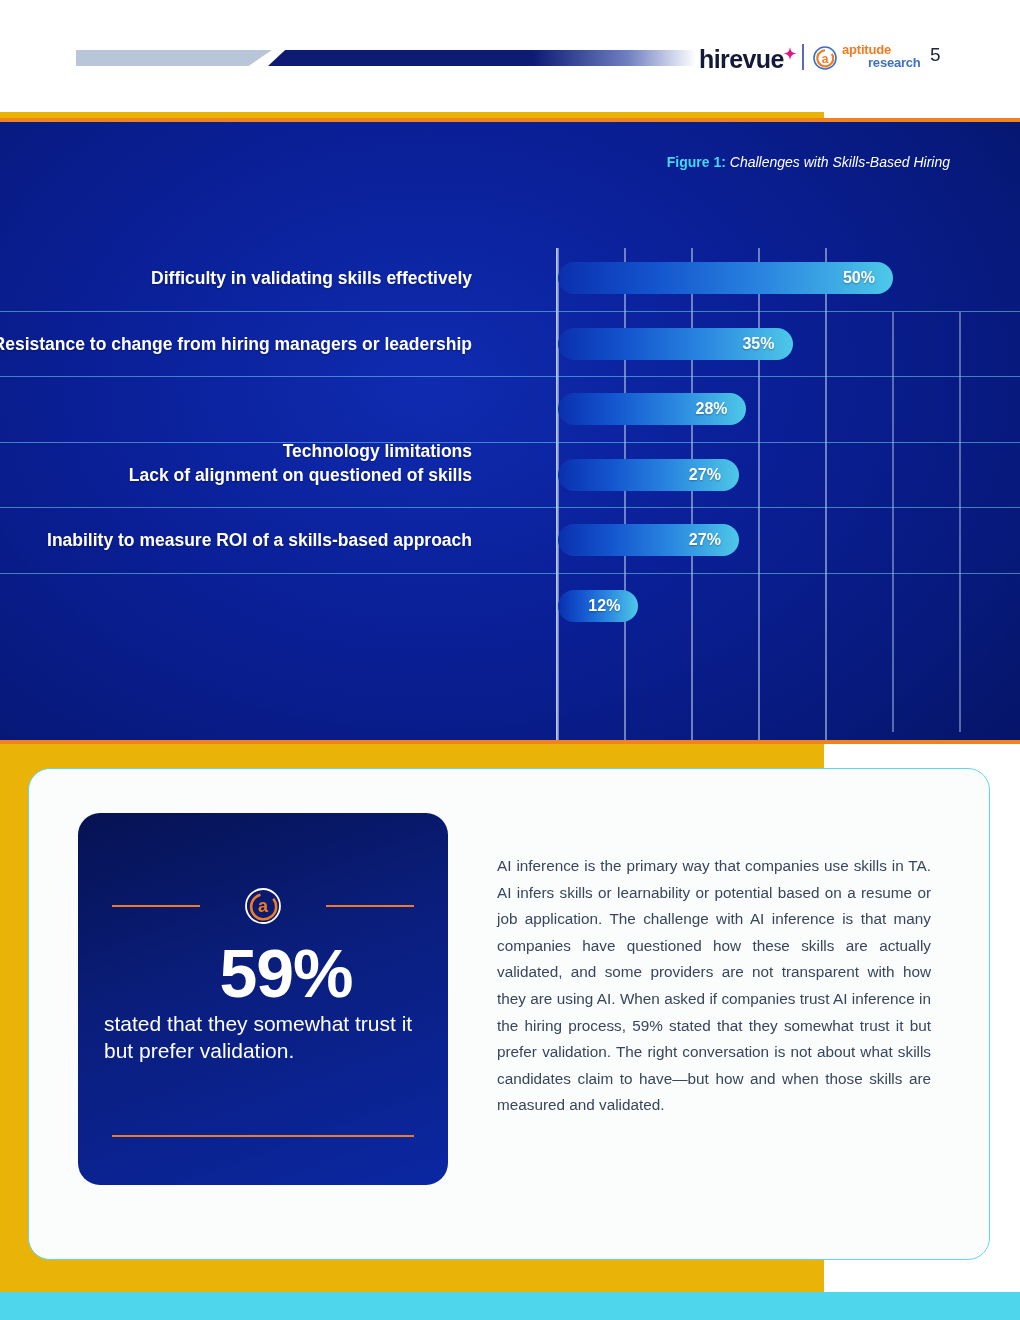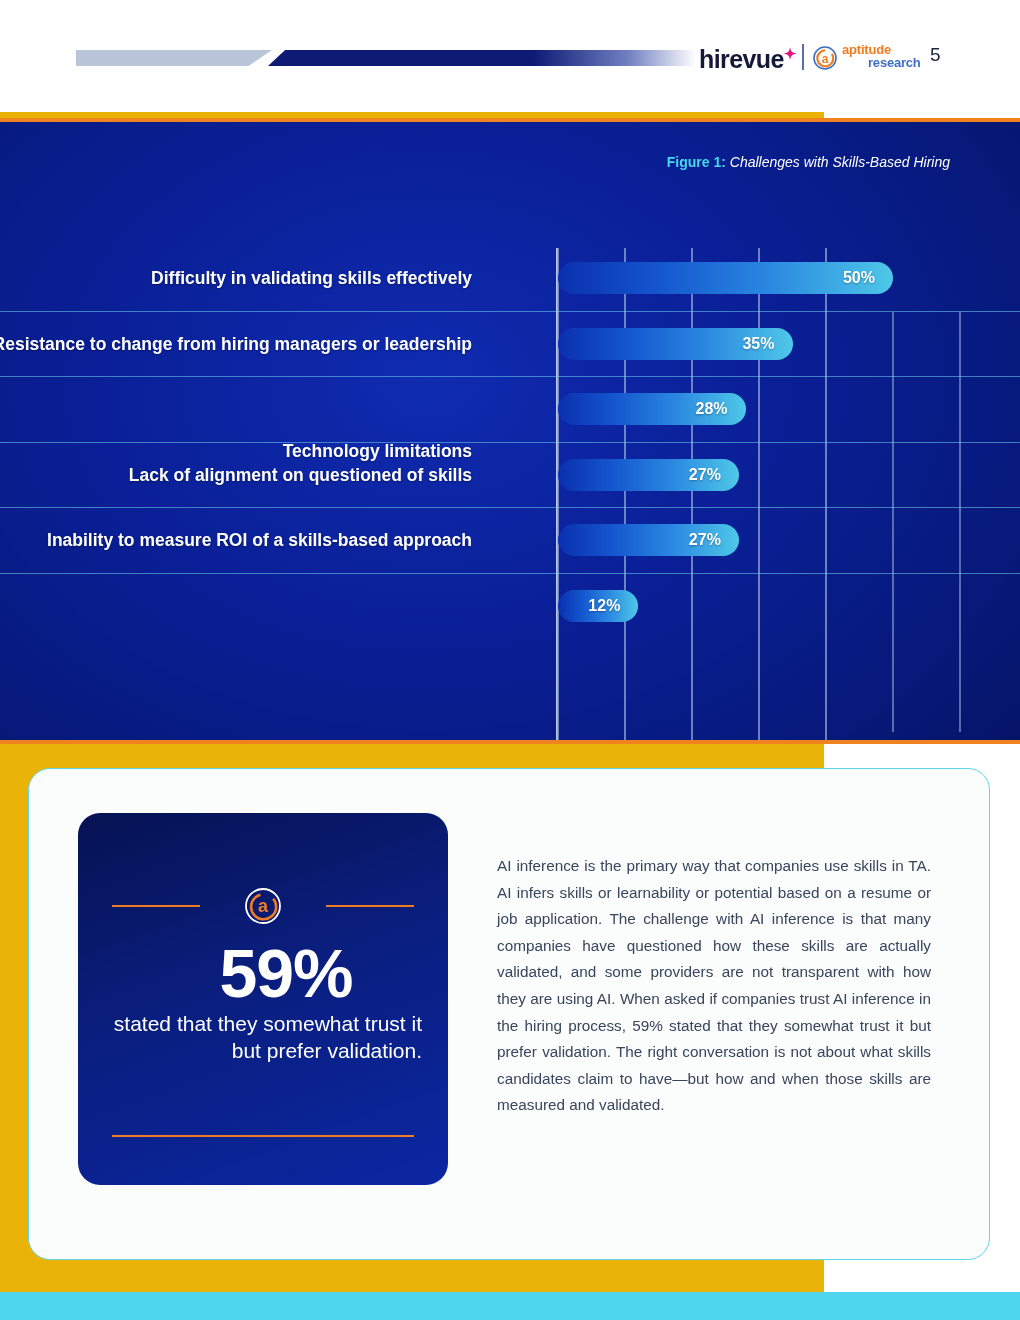--- a/index.html
+++ b/index.html
@@ -89,21 +89,21 @@
     position:absolute; left:34px; top:72px; width:302px; height:42px;
     display:flex; align-items:center; justify-content:space-between;
   }
   .stat-rule { height:2px; background:#ef7c24; width:88px; }
   .stat-mark { width:42px; height:42px; position:relative; }
   .stat-value {
     position:absolute; left:0; top:126px; width:370px; text-align:center;
     color:#ffffff; font-size:68px; font-weight:700; letter-spacing:-1px; line-height:1;padding-left:46px;
   }
   .stat-desc {
-    position:absolute; left:26px; top:198px; width:318px; text-align:right;
+    position:absolute; left:26px; top:198px; width:318px; text-align:left;
     color:#ffffff; font-size:21px; font-weight:400; line-height:1.28;
   }
   .stat-rule-bottom {
     position:absolute; left:34px; top:322px; width:302px; height:2px; background:#ef7c24;
   }
   .body-text {
     position:absolute; left:497px; top:853px; width:434px;
     color:#38455c; font-size:15.3px; line-height:1.74; text-align:justify;
   }
 

